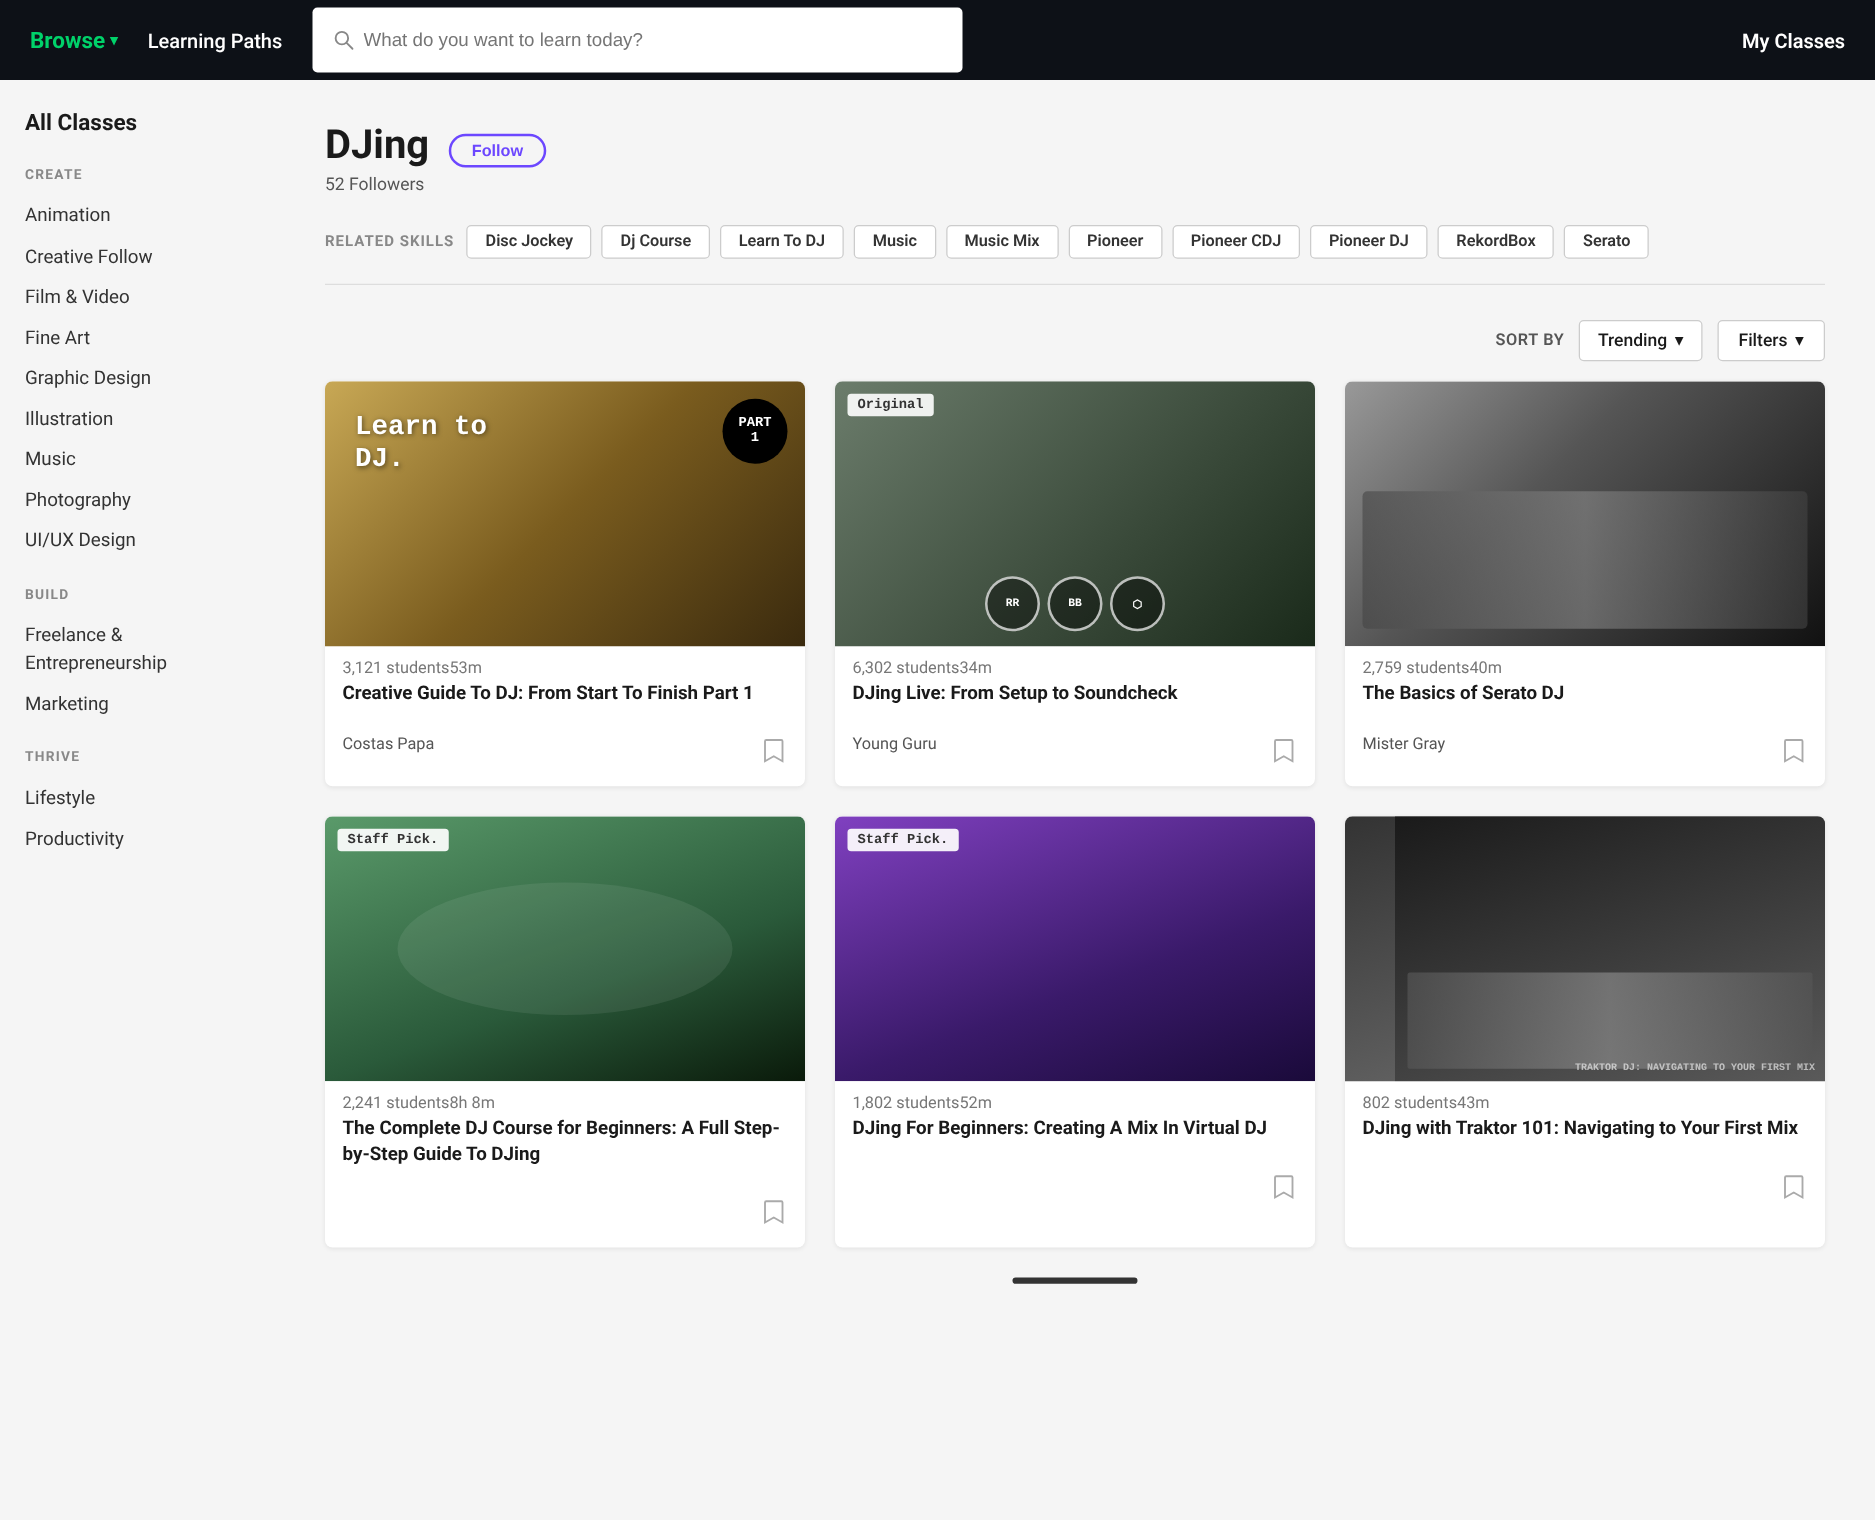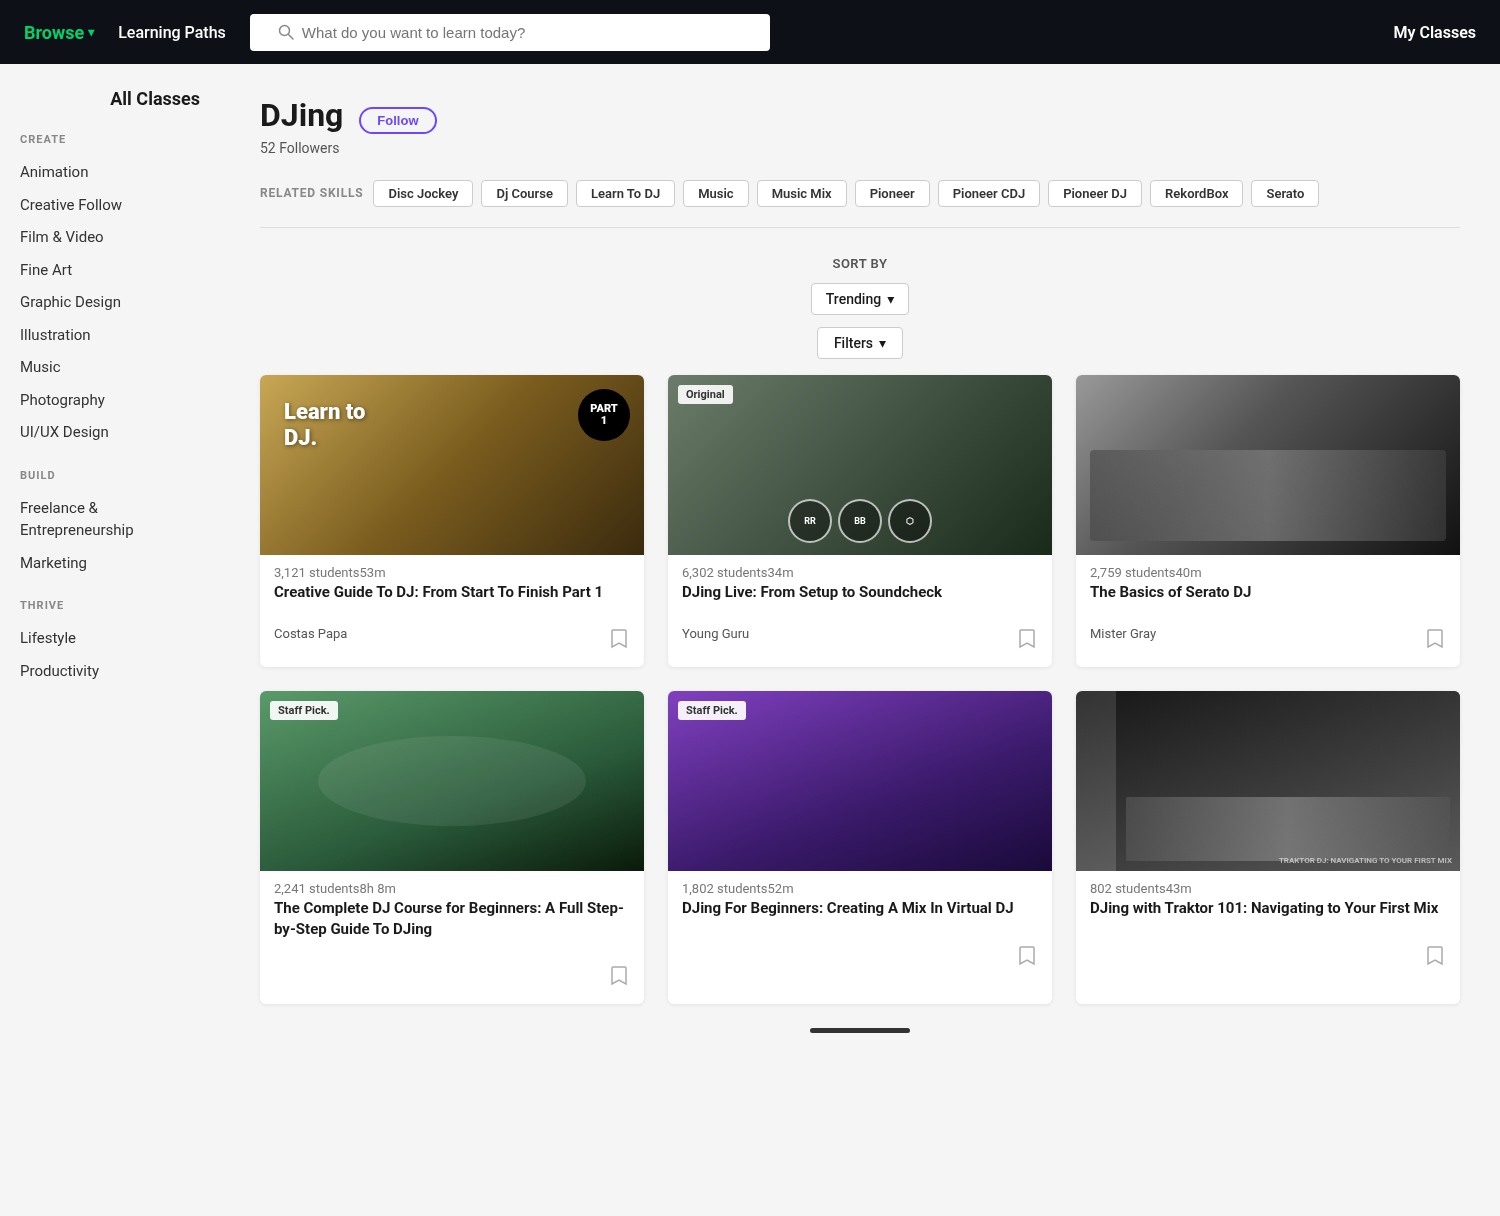--- a/index.html
+++ b/index.html
@@ -34,22 +34,22 @@
       cursor: pointer;
       white-space: nowrap;
     }
     .header-search {
       flex: 1;
       max-width: 520px;
       display: flex;
       align-items: center;
       background: #ffffff;
       border-radius: 4px;
-      padding: 0 28px;
-      height: 37px;
+      padding: 0 17px;
+      height: 52px;
       gap: 8px;
     }
     .header-search input {
       border: none;
       outline: none;
       font-size: 15px;
       color: #555;
       width: 100%;
       background: transparent;
     }
@@ -78,21 +78,20 @@
       flex-shrink: 0;
       background: #f5f5f5;
       padding: 24px 20px;
     }
     .sidebar-all-classes {
       font-size: 18px;
       font-weight: 700;
       color: #1a1a1a;
       margin-bottom: 24px;
       cursor: pointer;
-      text-align: right;
     }
     .sidebar-section-label {
       font-size: 11px;
       font-weight: 700;
       color: #888;
       letter-spacing: 1px;
       text-transform: uppercase;
       margin-bottom: 10px;
       margin-top: 20px;
     }
@@ -172,21 +171,20 @@
       cursor: pointer;
     }
 
     
     .sort-bar {
       display: flex;
       align-items: center;
       justify-content: flex-end;
       gap: 12px;
       margin: 28px 0 16px 0;
-      flex-direction: column;
     }
     .sort-label {
       font-size: 13px;
       font-weight: 600;
       color: #555;
       letter-spacing: 0.5px;
     }
     .sort-dropdown {
       display: flex;
       align-items: center;
@@ -220,24 +218,25 @@
     }
     .course-card {
       background: #fff;
       border-radius: 6px;
       overflow: hidden;
       box-shadow: 0 1px 4px rgba(0,0,0,0.08);
       cursor: pointer;
     }
     .course-thumbnail {
       width: 100%;
-      height: 180px;
+      height: 212px;
       position: relative;
       overflow: hidden;
       background: #222;
+      font-family: Liberation Mono, monospace;
     }
     .course-meta {
       display: flex;
       justify-content: flex-start;
       align-items: center;
       padding: 10px 14px 2px 14px;
       font-size: 13px;
       color: #777;
     }
     .course-info {

